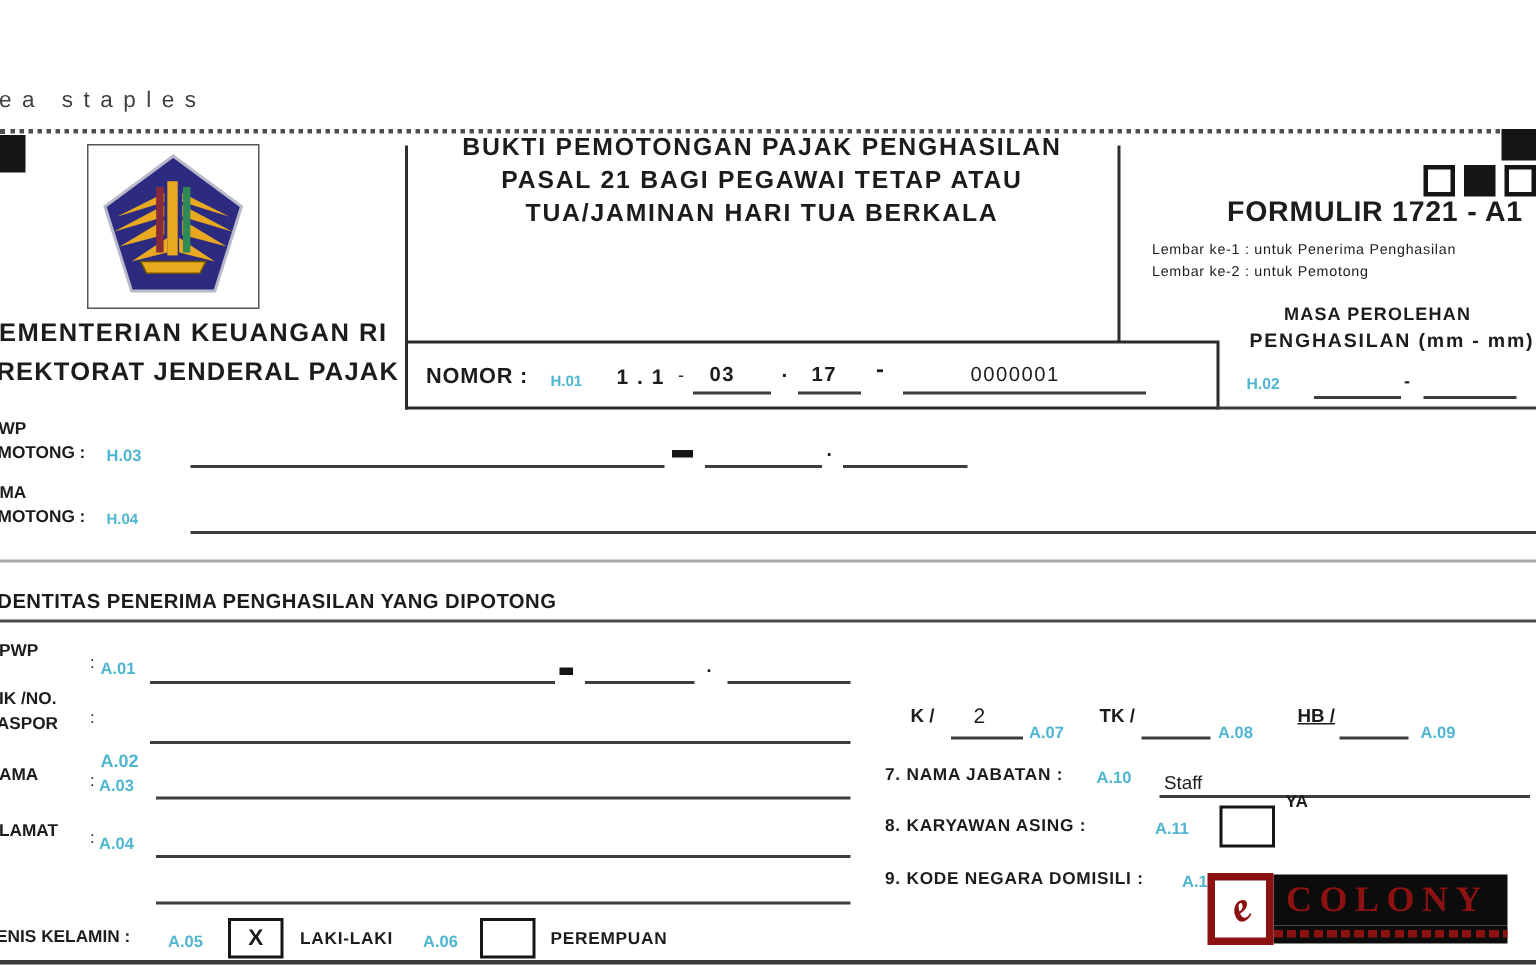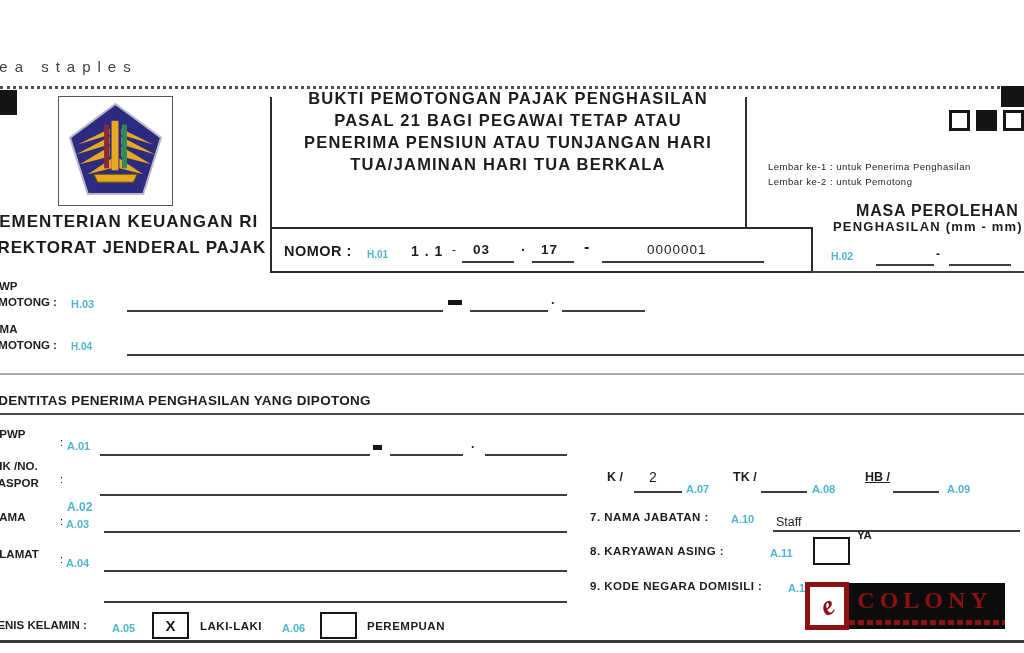--- a/index.html
+++ b/index.html
@@ -63,28 +63,28 @@
   </svg>
 
   <div class="abs b" style="left:-14px;top:212px;font-size:17px;letter-spacing:1px;">KEMENTERIAN KEUANGAN RI</div>
   <div class="abs b" style="left:-21px;top:238px;font-size:17px;letter-spacing:0.8px;">DIREKTORAT JENDERAL PAJAK</div>
 
   <div class="vln" style="left:270px;top:97px;height:176px;"></div>
   <div class="vln" style="left:745px;top:97px;height:131px;"></div>
   <div class="titlebox" style="left:272px;top:87px;width:472px;">
     <div>BUKTI PEMOTONGAN PAJAK PENGHASILAN</div>
     <div>PASAL 21 BAGI PEGAWAI TETAP ATAU</div>
-    <div>PENERIMA PENSIUN ATAU TUNJANGAN HARI</div>
     <div>TUA/JAMINAN HARI TUA BERKALA</div>
   </div>
 
+  <div class="abs b" style="left:818px;top:131px;font-size:19px;letter-spacing:0.5px;">FORMULIR 1721 - A1</div>
   <div class="abs" style="left:768px;top:161px;font-size:9.5px;letter-spacing:0.5px;">Lembar ke-1 : untuk Penerima Penghasilan</div>
   <div class="abs" style="left:768px;top:176px;font-size:9.5px;letter-spacing:0.5px;">Lembar ke-2 : untuk Pemotong</div>
 
-  <div class="abs b" style="left:856px;top:202px;font-size:16px;letter-spacing:0.8px;text-align:center;">MASA PEROLEHAN</div>
+  <div class="abs b" style="left:856px;top:202px;font-size:12px;letter-spacing:0.8px;text-align:center;">MASA PEROLEHAN</div>
   <div class="abs b" style="left:833px;top:219px;font-size:13px;letter-spacing:1.2px;">PENGHASILAN (mm - mm)</div>
   <div class="abs cy" style="left:831px;top:250px;font-size:10.5px;">H.02</div>
   <div class="ln" style="left:876px;top:264px;width:58px;"></div>
   <div class="abs b" style="left:936px;top:247px;font-size:12px;">-</div>
   <div class="ln" style="left:949px;top:264px;width:62px;"></div>
 
   <div class="abs" style="left:270px;top:227px;width:543px;height:46px;border:2px solid #2b2b2b;box-sizing:border-box;"></div>
   <div class="ln" style="left:811px;top:271px;width:213px;"></div>
   <div class="abs b" style="left:284px;top:243px;font-size:14.5px;letter-spacing:0.5px;">NOMOR :</div>
   <div class="abs cy" style="left:367px;top:249px;font-size:10px;">H.01</div>

